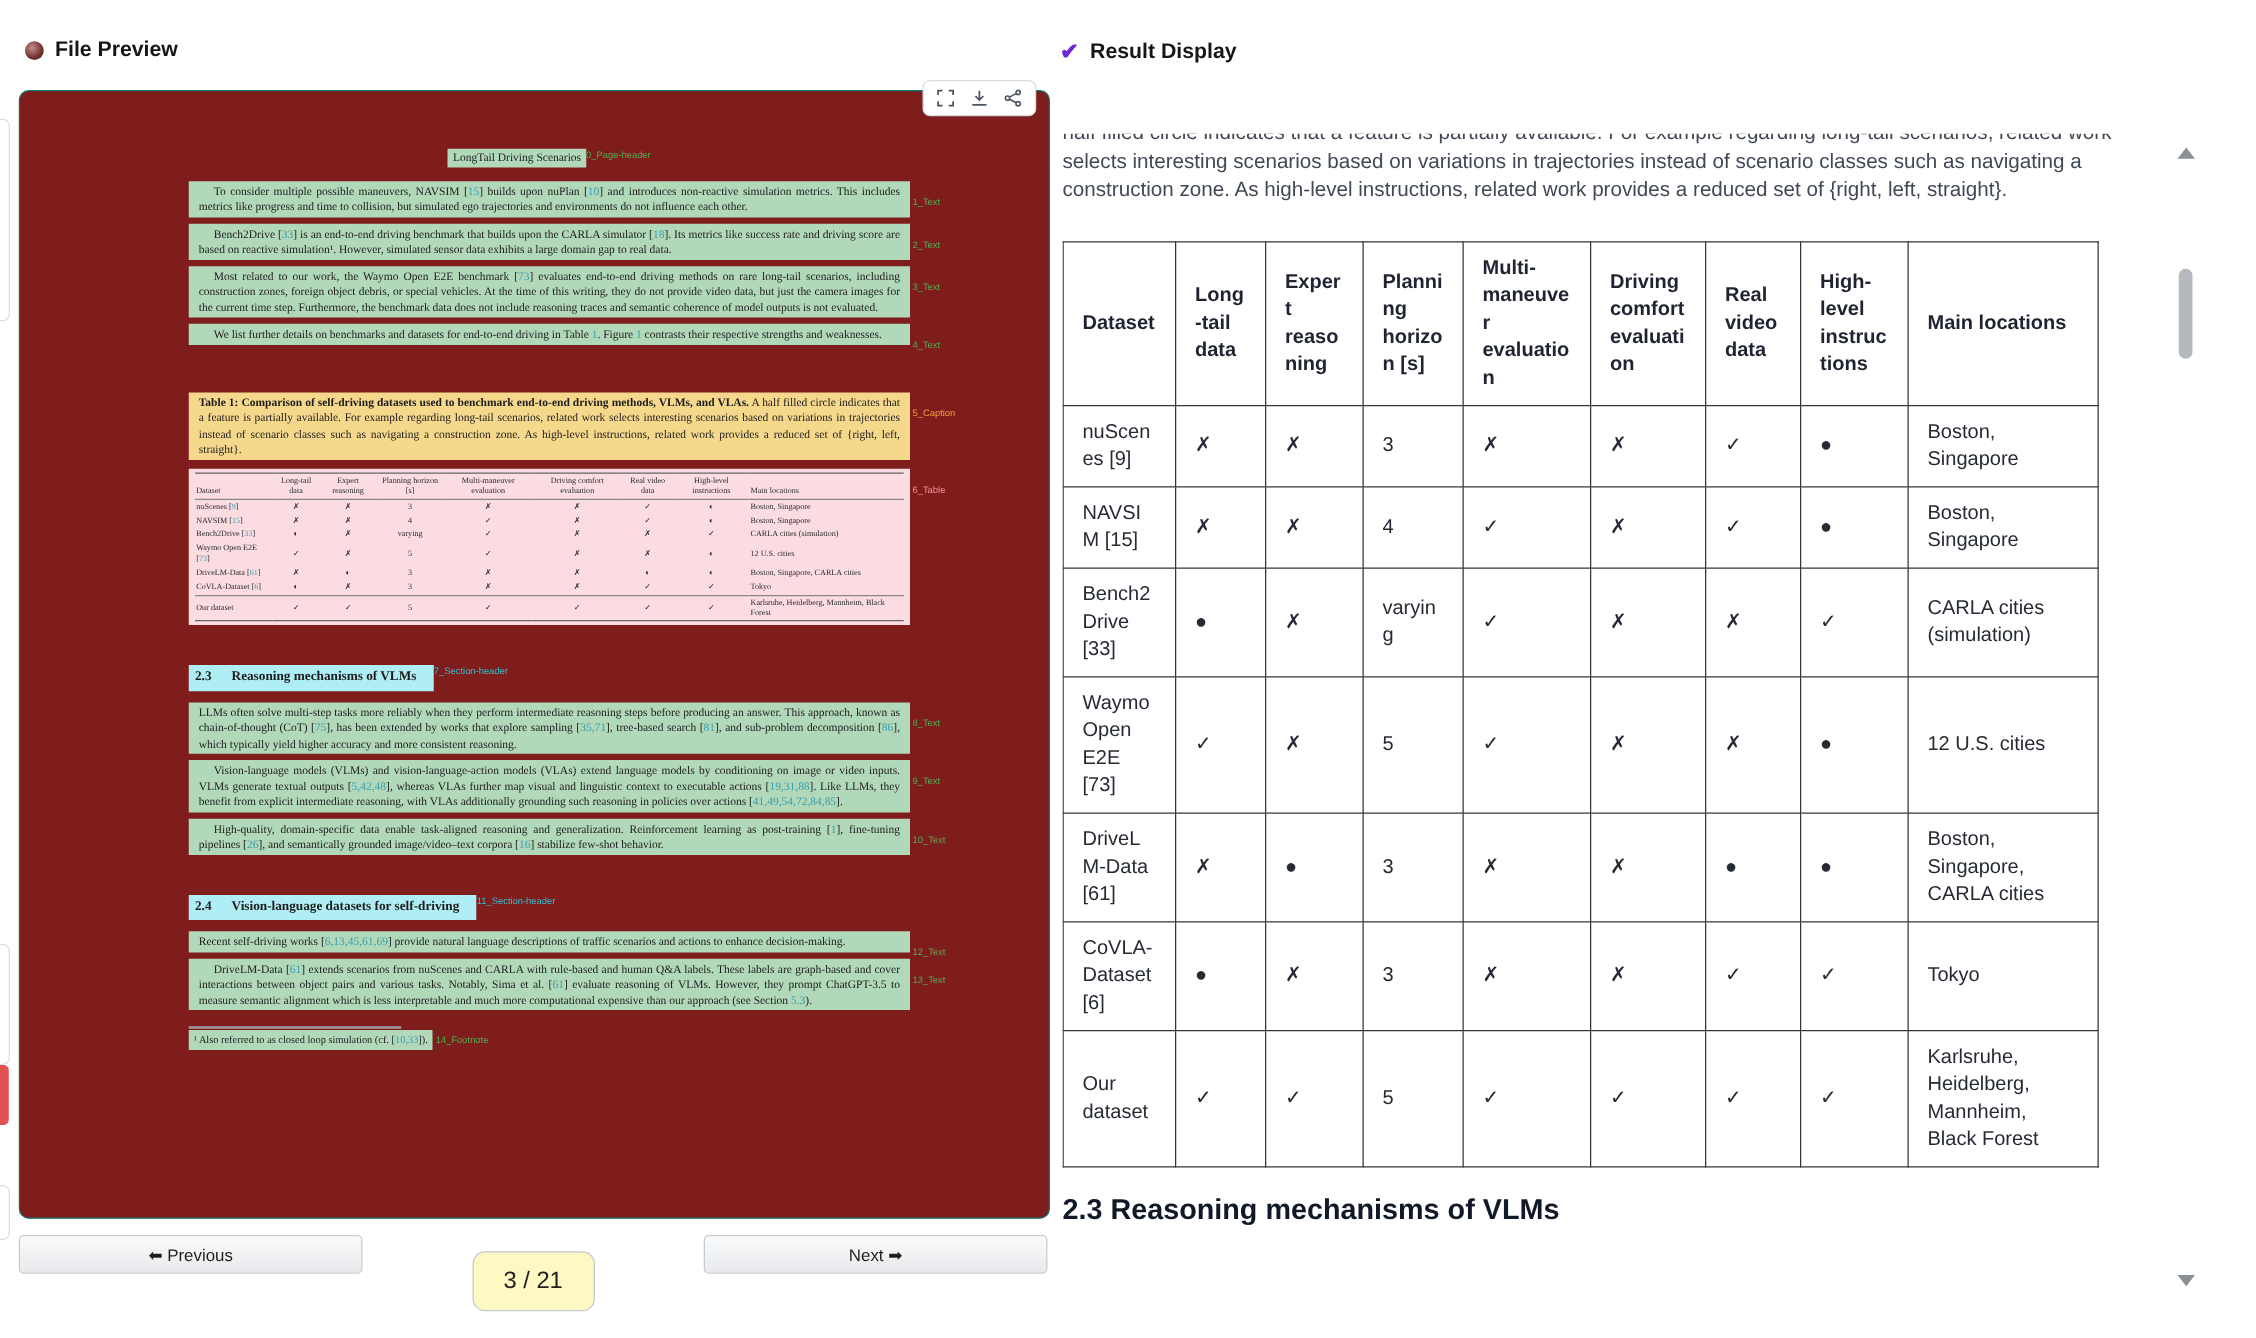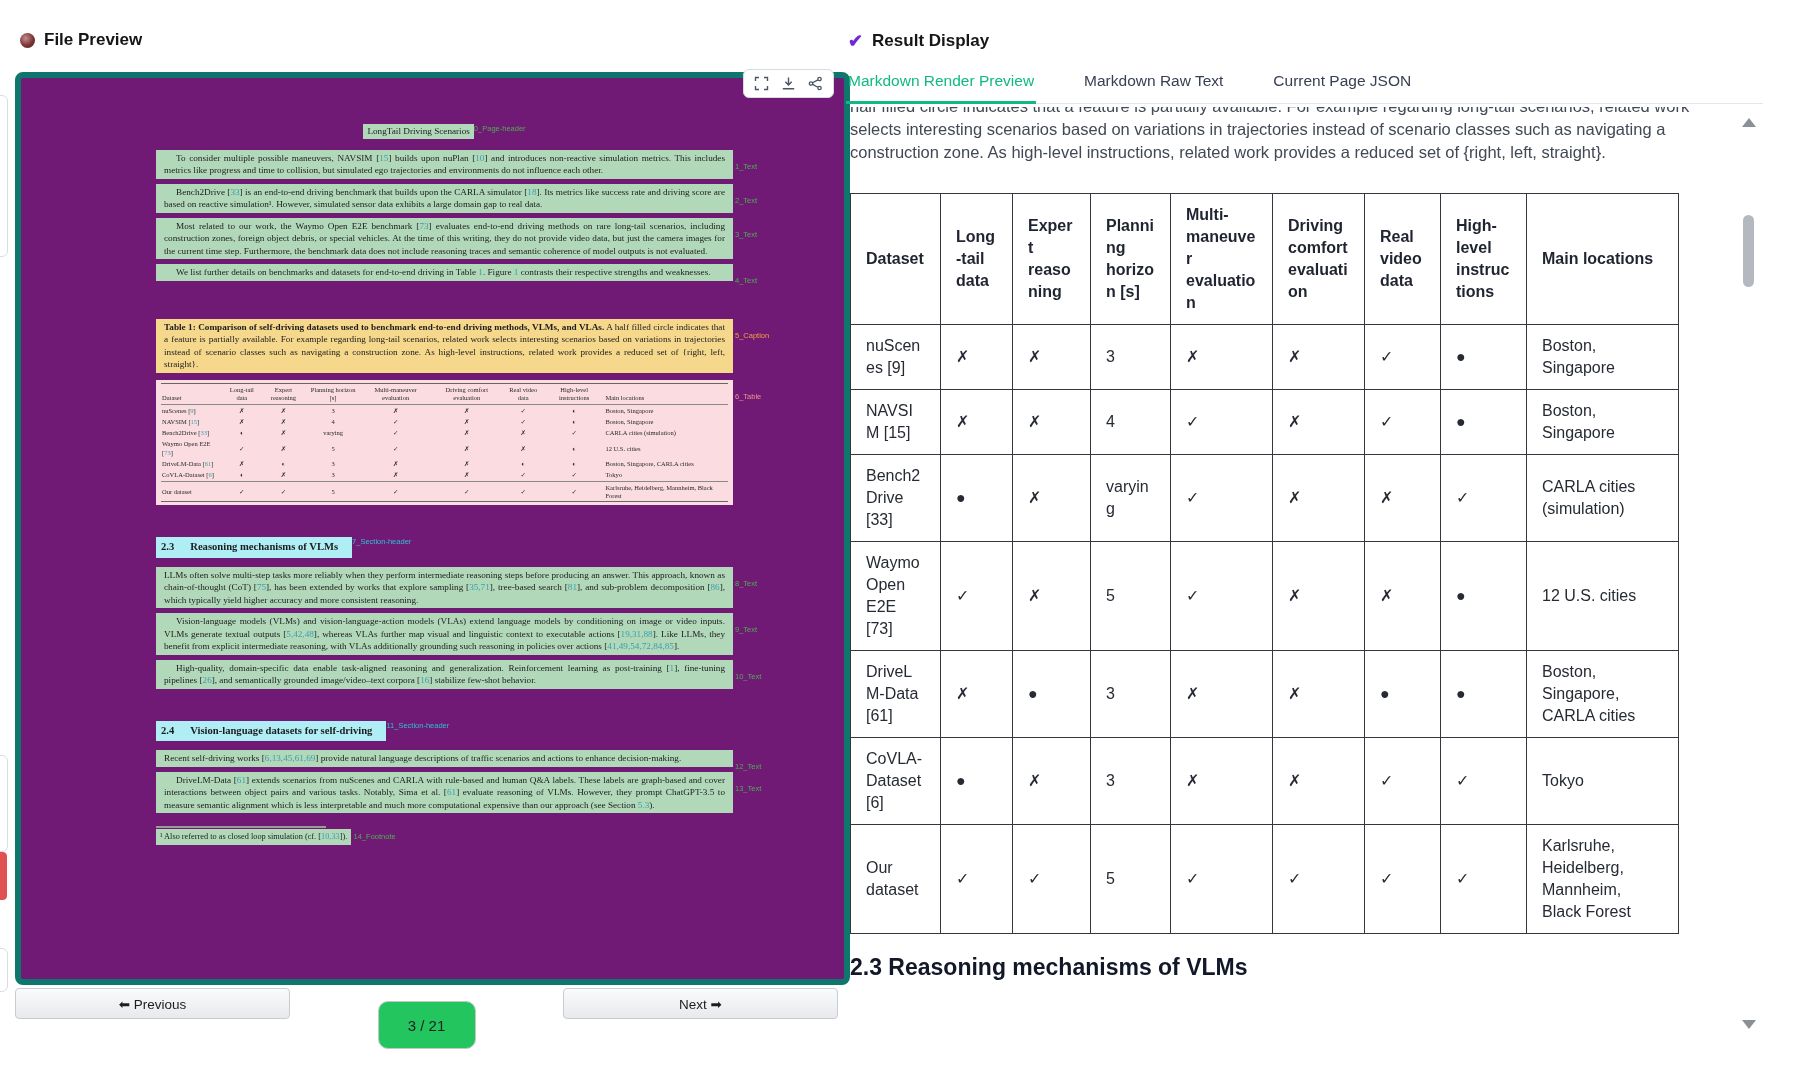--- a/index.html
+++ b/index.html
@@ -6,22 +6,22 @@
   #screen{position:relative;width:1805px;height:1070px;background:#fff;overflow:hidden;
           font-family:"Liberation Sans",sans-serif;color:#111;}
   
   .sliver{position:absolute;left:-6px;width:12px;background:#fff;border:1px solid #d9dde2;border-radius:6px;}
   .sliver.red{background:#e05252;border-color:#e05252;width:9px;left:-4px;}
   
   .panel-header{position:absolute;display:flex;align-items:center;gap:9px;font-size:17px;font-weight:bold;color:#161616;}
   #fp-header{left:20px;top:30px;}
   .fp-icon{width:15px;height:15px;border-radius:50%;
            background:radial-gradient(circle at 38% 35%, #c08e8e 0%, #7b3434 55%, #461d1d 100%);}
-  .preview-card{position:absolute;left:15px;top:72px;width:823px;height:901px;background:#701a75;
-                border:6px solid #0f766e;border-radius:8px;}
+  .preview-card{position:absolute;left:15px;top:72px;width:823px;height:901px;background:#7f1d1d;
+                border:1px solid #0f766e;border-radius:8px;}
   .preview-toolbar{position:absolute;right:10px;top:-9px;display:flex;gap:12px;align-items:center;
                    background:#fff;border:1px solid #d8dce0;border-radius:6px;padding:6px 10px;}
   .tool-btn{width:15px;height:15px;cursor:pointer;display:block;}
   .tool-btn svg{display:block;}
   
   .pdf-content{position:absolute;left:135px;top:46px;width:577px;
                font-family:"Liberation Serif",serif;font-size:9.2px;line-height:1.36;color:#1c1c1c;}
   .pdf-head-row{display:flex;justify-content:center;margin-bottom:11px;}
   .hl{background:#b2d8ba;}
   .hl-text{background:#b2d8ba;}
@@ -53,22 +53,22 @@
   .minitable th:first-child,.minitable td:first-child{text-align:left;}
   .minitable th:last-child,.minitable td:last-child{text-align:left;}
   .minitable tr.lastrow td{border-top:0.8px solid #888;}
   
   .nav-row{position:absolute;left:15px;top:988px;width:823px;height:62px;}
   .nav-btn{position:absolute;top:0;width:275px;height:31px;display:flex;align-items:center;justify-content:center;
            background:linear-gradient(#fafbfc,#e7e9ec);border:1px solid #c8ccd0;border-radius:4px;
            font-size:13.5px;color:#1d1d1d;cursor:pointer;font-family:"Liberation Sans",sans-serif;}
   #prev-btn{left:0;} #next-btn{right:0;}
   .page-indicator{position:absolute;left:50%;transform:translateX(-50%);top:13px;width:96px;height:46px;
-                  background:#22c55e;border:1px solid #c3c7cb;border-radius:10px;display:flex;align-items:center;
-                  justify-content:center;font-size:15px;color:#222;}
+                  background:#fef9c3;border:1px solid #c3c7cb;border-radius:10px;display:flex;align-items:center;
+                  justify-content:center;font-size:19px;color:#222;}
   
   #rd-header{left:848px;top:30px;}
   .rd-check{color:#6d28d9;font-size:18px;font-weight:bold;}
   .tabs{position:absolute;left:846px;top:64px;width:917px;display:flex;gap:46px;
         border-bottom:1px solid #e5e7eb;}
   .tab{padding:8px 2px 11px 2px;font-size:15.5px;color:#374151;cursor:pointer;border-bottom:3px solid transparent;
        margin-bottom:-1px;white-space:nowrap;}
   .tab.active{color:#10b981;border-bottom-color:#10b981;}
   .md-area{position:absolute;left:850px;top:107px;width:900px;height:925px;overflow:hidden;color:#414955;}
   .md-intro{margin-top:-12px;font-size:16.5px;line-height:23px;color:#414955;}
@@ -282,25 +282,20 @@
     <button class="nav-btn" id="prev-btn">⬅ Previous</button>
     <div class="page-indicator">3 / 21</div>
     <button class="nav-btn" id="next-btn">Next ➡</button>
   </div>
 
   <div class="panel-header" id="rd-header">
     <span class="rd-check">✔</span>
     <span>Result Display</span>
   </div>
 
-  <div class="tabs" id="tabs">
-      <div class="tab active">Markdown Render Preview</div>
-      <div class="tab">Markdown Raw Text</div>
-      <div class="tab">Current Page JSON</div>
-    </div>
 
   <div class="md-area">
     <div class="md-intro" id="mdIntro">
         <div>half filled circle indicates that a feature is partially available. For example regarding long-tail scenarios, related work</div>
         <div>selects interesting scenarios based on variations in trajectories instead of scenario classes such as navigating a</div>
         <div>construction zone. As high-level instructions, related work provides a reduced set of {right, left, straight}.</div>
       </div>
     <table class="md-table" id="mdTable">
         <colgroup>
           <col style="width:90px">

